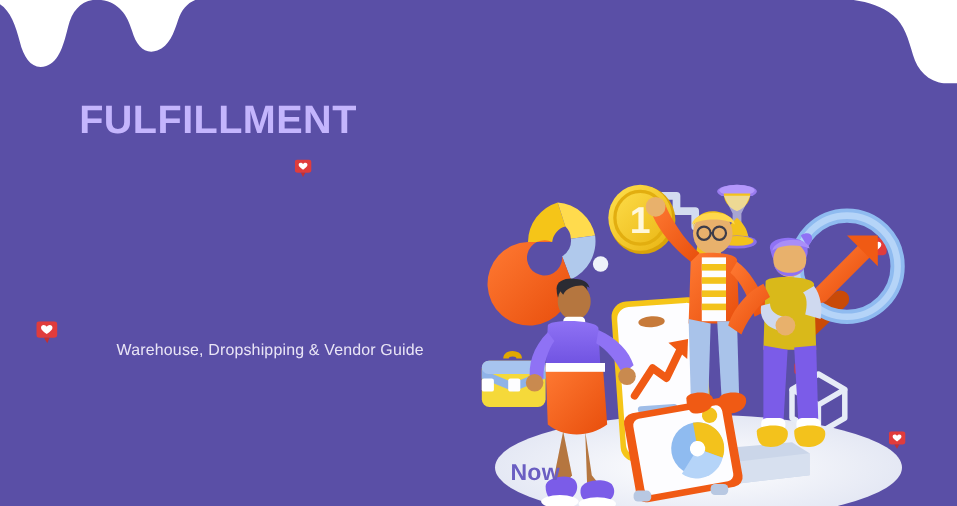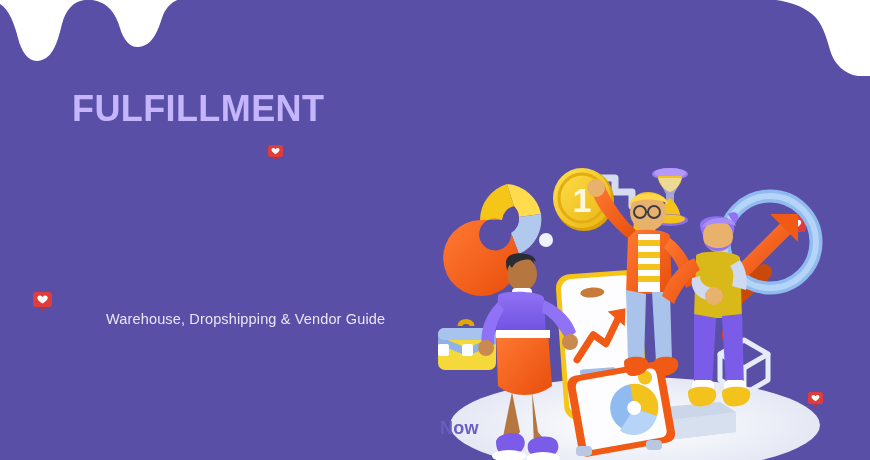--- a/index.html
+++ b/index.html
@@ -30,22 +30,22 @@
   }
 
   
   .heart-badge{position:absolute;}
   .heart-badge svg{display:block;}
 
   
   .illustration{position:absolute;left:420px;top:150px;width:450px;height:310px;}
   .illustration svg{display:block;}
   .nowtext{
-    position:absolute;left:440px;top:418px;
-    color:#6a5ec2;font-size:18px;font-weight:bold;letter-spacing:.2px;
+    position:absolute;left:464px;top:418px;
+    color:#6a5ec2;font-size:21px;font-weight:bold;letter-spacing:.2px;
   }
 </style>
 </head>
 <body>
 
 <div class="banner">
 
   <div class="drip-left">
     <svg width="190" height="90" viewBox="0 0 190 90">
       <path d="M0,0 L190,0 L190,4 C178,5 170,12 166,24 C162,36 158,48 147,52

